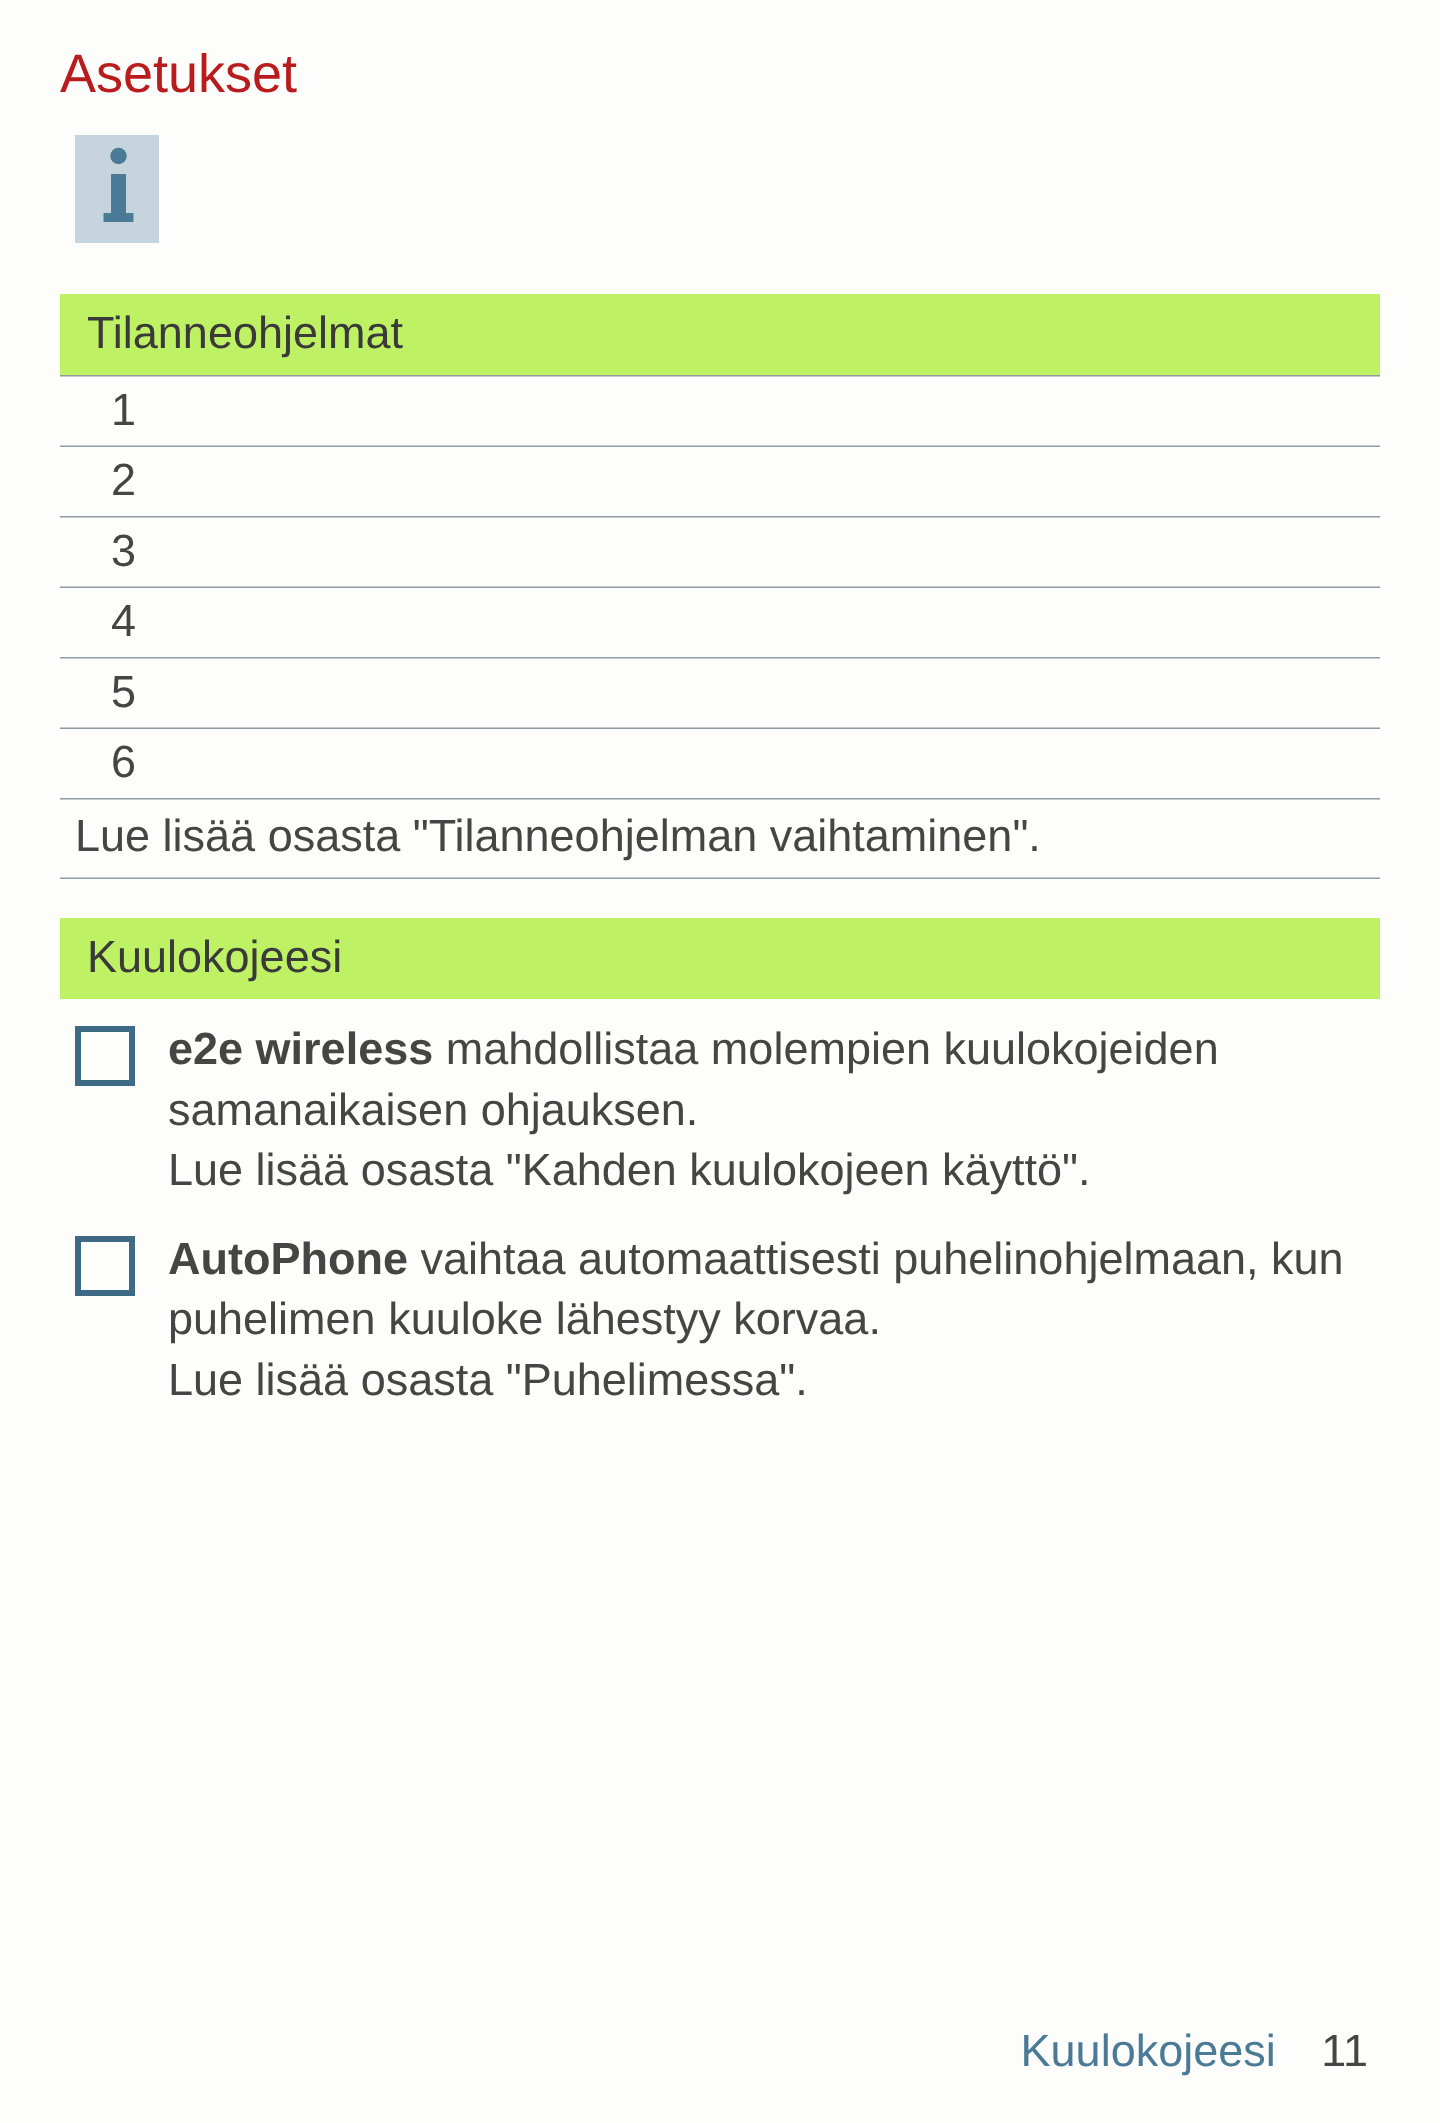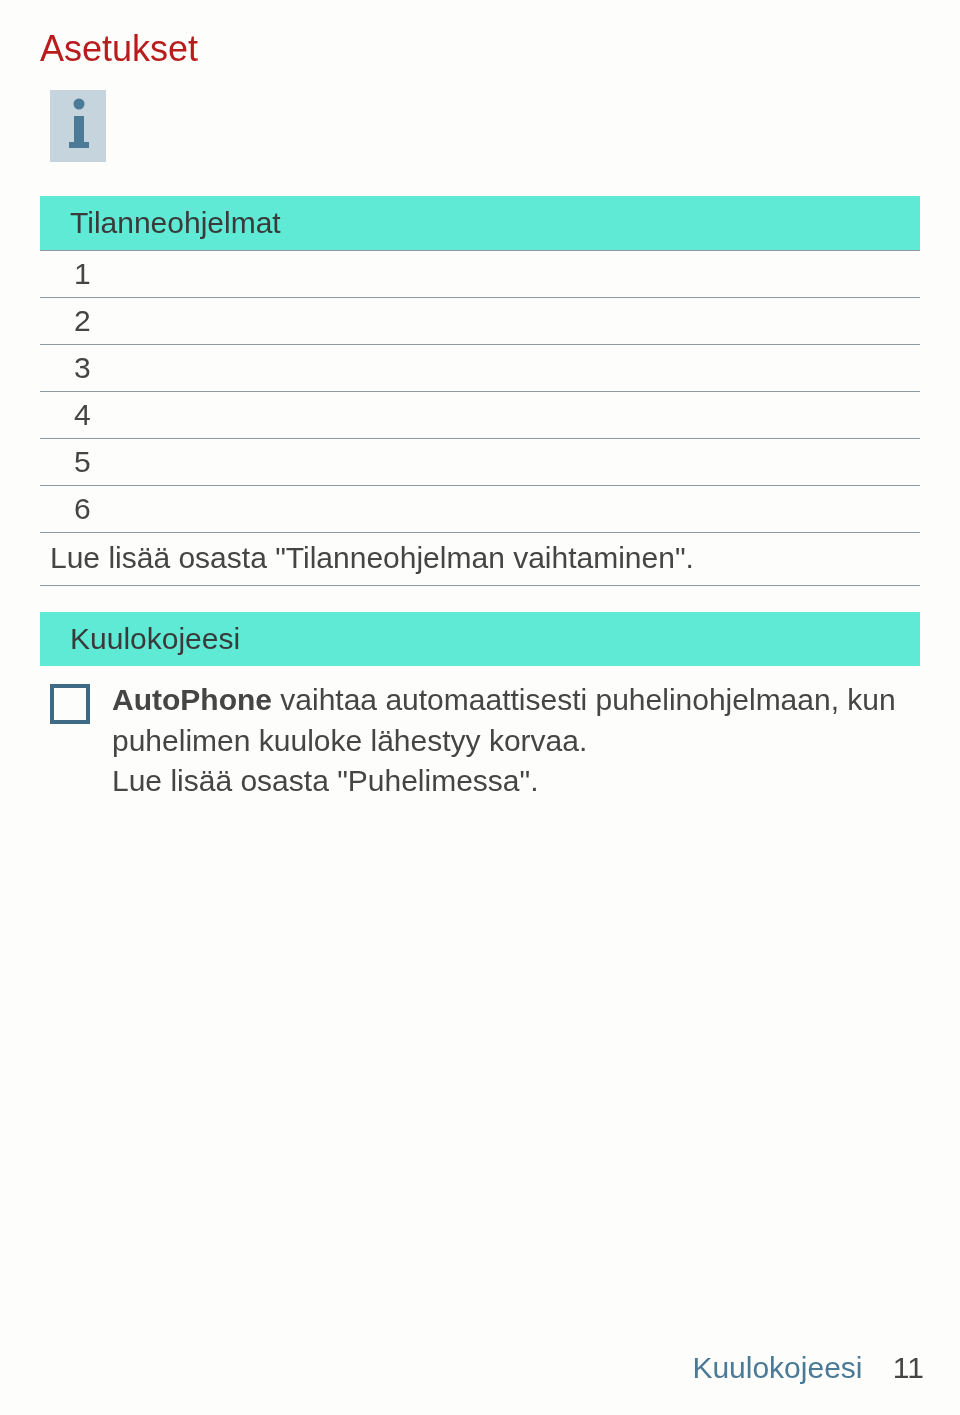--- a/index.html
+++ b/index.html
@@ -32,24 +32,24 @@
     position: relative;
     flex-shrink: 0;
   }
   .info-icon svg { position: absolute; top: 8px; left: 16px; }
   .info-text {
     font-size: 30px;
     line-height: 1.35;
     color: #454545;
   }
   .section-header {
-    background: #5eead4;
+    background: #bef264;
     color: #3a3a3a;
     font-size: 30px;
-    padding: 10px 30px;
+    padding: 10px 18px;
     margin-bottom: 0;
   }
   .num-list {
     border-top: 1px solid #8f9aa3;
   }
   .num-row {
     border-bottom: 1px solid #8f9aa3;
     padding: 6px 0 6px 34px;
     font-size: 30px;
     color: #454545;
@@ -78,21 +78,21 @@
   }
   .feature-text {
     font-size: 30px;
     line-height: 1.35;
     color: #454545;
   }
   .feature-text .bold { font-weight: 700; }
   .footer {
     position: absolute;
     bottom: 30px;
-    right: 36px;
+    right: 48px;
     font-size: 30px;
     color: #4a7a96;
   }
   .footer .pagenum {
     color: #454545;
     margin-left: 22px;
   }
 </style>
 </head>
 <body>
@@ -116,20 +116,27 @@
   <div class="num-row">4</div>
   <div class="num-row">5</div>
   <div class="num-row">6</div>
 </div>
 <div class="list-note">Lue lisää osasta "Tilanneohjelman vaihtaminen".</div>
 
 <div class="section-header">Kuulokojeesi</div>
 <div class="feature-list">
 
 
+  <div class="feature-row">
+    <div class="checkbox"></div>
+    <div class="feature-text">
+      <span class="bold">e2e wireless</span><span> mahdollistaa molempien kuulokojeiden samanaikaisen ohjauksen.</span><br>
+      <span>Lue lisää osasta "Kahden kuulokojeen käyttö".</span>
+    </div>
+  </div>
 
   <div class="feature-row">
     <div class="checkbox"></div>
     <div class="feature-text">
       <span class="bold">AutoPhone</span><span> vaihtaa automaattisesti puhelinohjelmaan, kun puhelimen kuuloke lähestyy korvaa.</span><br>
       <span>Lue lisää osasta "Puhelimessa".</span>
     </div>
   </div>
 
 </div>

